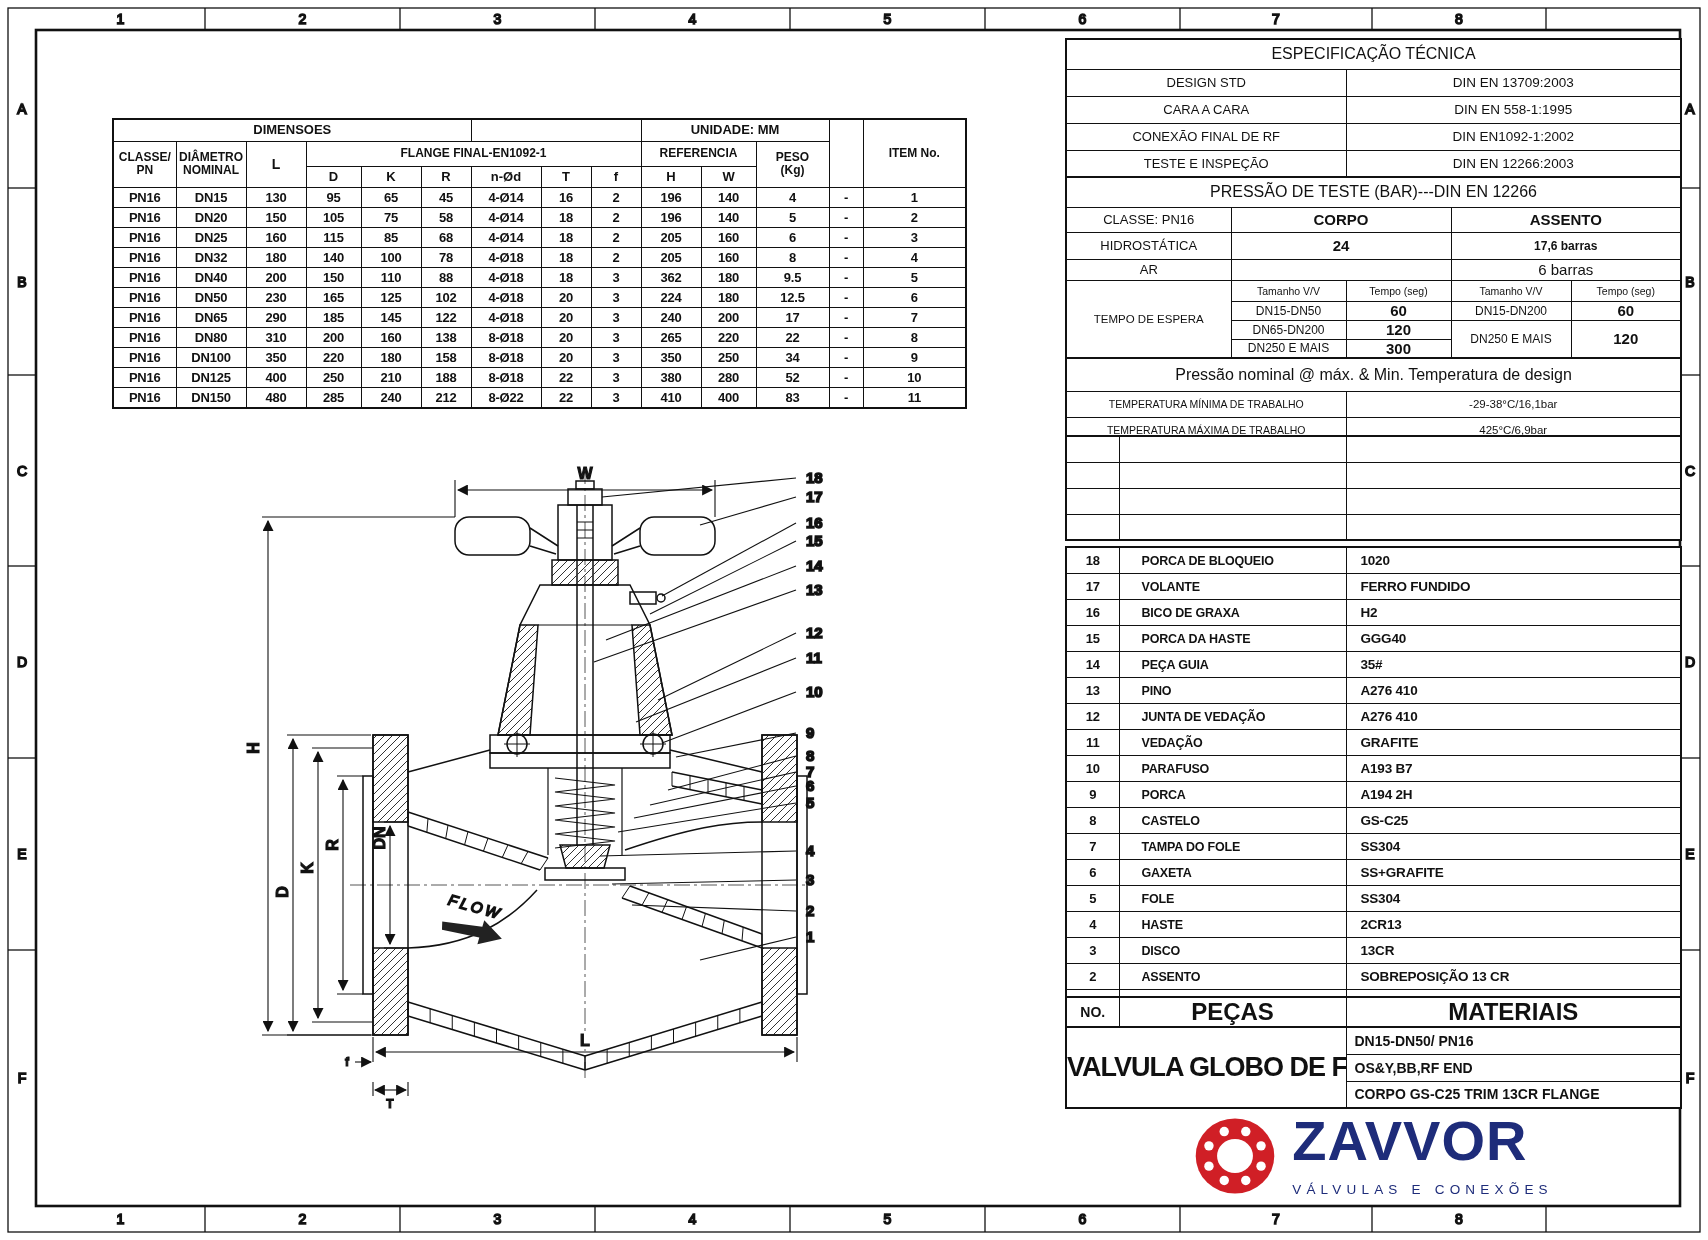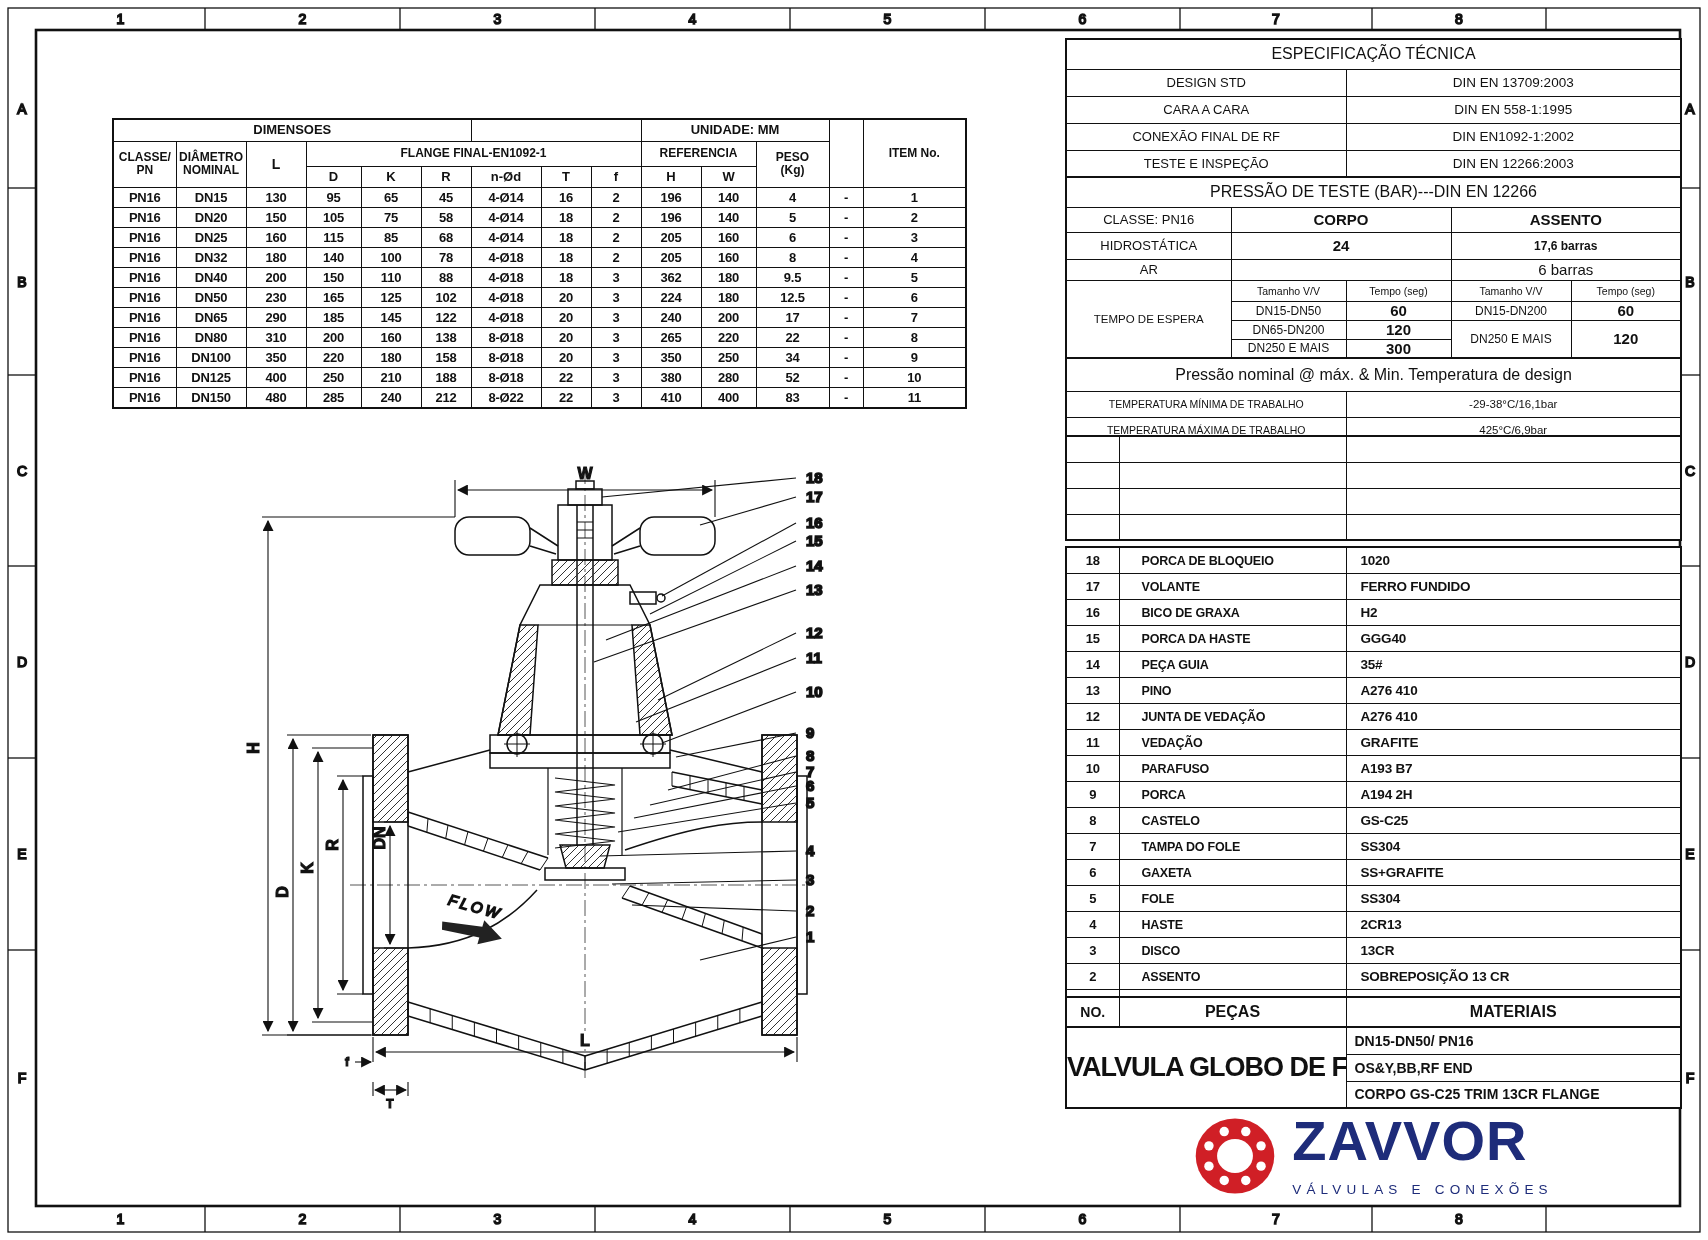--- a/index.html
+++ b/index.html
@@ -22,21 +22,21 @@
   
   .ttl{font-size:16px;font-weight:400;}
   .lbl{font-size:13px;font-weight:400;}
   .val{font-size:13.5px;font-weight:400;}
   .smlbl{font-size:10.5px;font-weight:400;}
   .cadbig{font-weight:700;font-size:15px;}
   #parts-table td{height:25px;}
   .pno{font-size:13px;font-weight:700;}
   .pname{font-size:12.5px;font-weight:700;text-align:left;padding-left:22px;}
   .pmat{font-size:13.5px;font-weight:700;text-align:left;padding-left:14px;}
-  .plhead{font-size:16px;font-weight:700;}
+  .plhead{font-size:24px;font-weight:700;}
   .tb-title{font-size:27px;font-weight:700;letter-spacing:-1px;}
   .tb-line{font-size:14px;font-weight:700;text-align:left;padding-left:8px;}
   
   #logo-box{position:absolute;left:1065px;top:1107px;width:615px;height:97px;
             display:flex;align-items:center;justify-content:center;gap:14px;}
   #logo-text-col{display:flex;flex-direction:column;align-items:flex-start;}
   #logo-brand{font-size:56px;font-weight:700;line-height:0.95;letter-spacing:1px;}
   #logo-tagline{font-size:13.5px;font-weight:400;letter-spacing:5.2px;margin-top:14px;}
 </style>
 </head>

